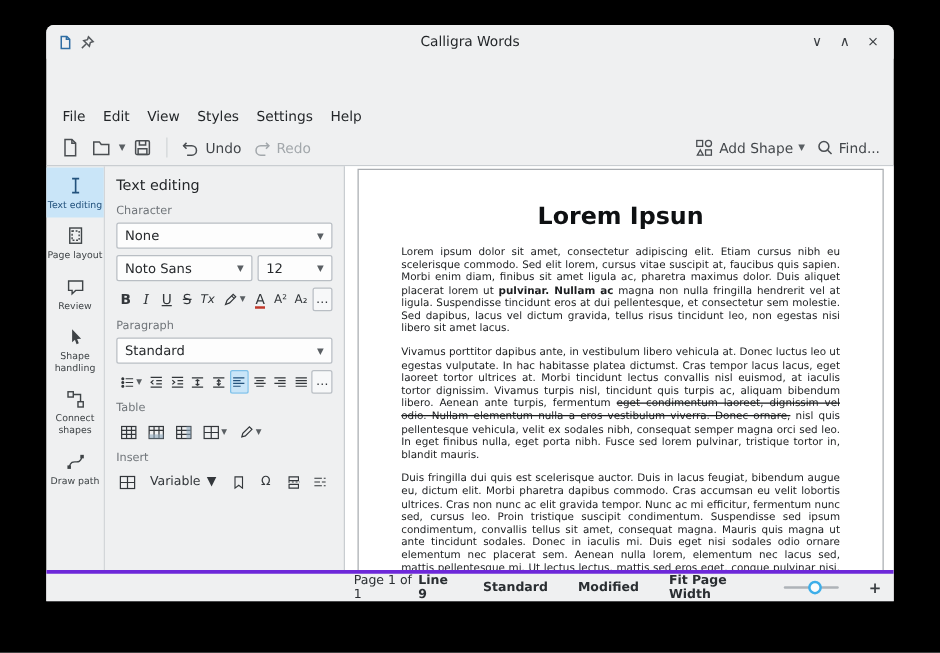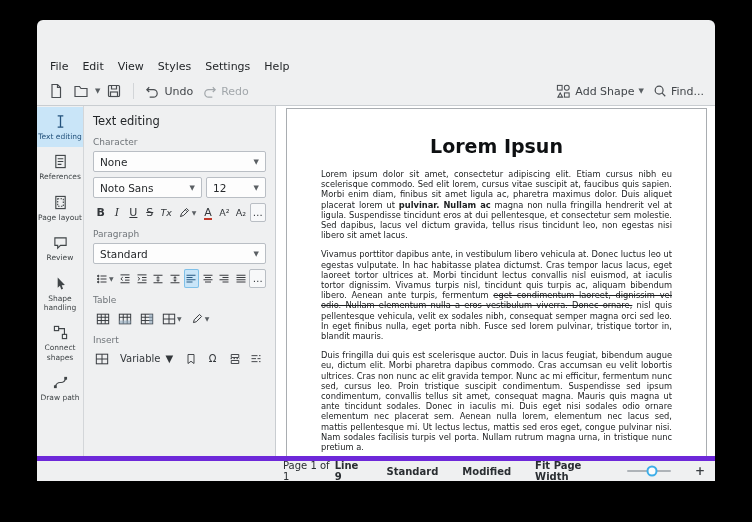--- a/index.html
+++ b/index.html
@@ -70,35 +70,57 @@
   
   .canvas { flex:1; background:#fff; position:relative; overflow:hidden; }
   .page { position:absolute; left:10px; top:2px; width:421px; height:520px;
           background:#fff; border:1px solid #a9adb1; padding:26px 34px 20px; }
   .doc-title { font-size:19px; font-weight:bold; text-align:center; color:#0e1012; margin-bottom:12px; }
   .doc-body p { font-size:8.3px; line-height:1.23; text-align:justify; color:#1b1d1f; margin-bottom:9px; }
   .doc-body .r-bold { font-weight:bold; }
   .doc-body .r-strike { text-decoration:line-through; }
 
   
-  .statusbar { height:25px; flex:0 0 25px; border-top:5px solid #6d28d9; display:flex; align-items:center;
+  .statusbar { height:25px; flex:0 0 25px; border-top:3px solid #6d28d9; display:flex; align-items:center;
                font-size:10px; color:#2a2e32; padding-right:10px; background:#eff0f1; }
   .sb-page { margin-left:246px; }
   .sb-right { margin-left:auto; display:flex; align-items:center; gap:24px;font-weight:bold; }
   .zoom-slider { position:relative; width:54px; height:12px; }
   .zoom-track { position:absolute; left:0; right:0; top:5px; height:2px; background:#aeb3b8; border-radius:1px; }
   .zoom-handle { position:absolute; top:50%; transform:translate(-50%,-50%); width:11px; height:11px;
                  border-radius:50%; background:#fcfcfc; border:2px solid #3daee9; }
   .sb-plus { font-size:12px; color:#3a3e42; }
 </style>
 </head>
 <body>
 
 <div class="window">
 
+  <div class="titlebar">
+    <div class="tb-icons">
+      <span class="ticon">
+        <svg width="12" height="12" viewBox="0 0 16 16" fill="none" stroke="#2f6da3" stroke-width="1.6">
+            <path d="M4 1.5h6L13 4.5v10H4z"></path>
+            <path d="M9.5 1.5v3h3"></path>
+          </svg>
+      </span>
+      <span class="ticon">
+        <svg width="12" height="12" viewBox="0 0 16 16" fill="none" stroke="#55595d" stroke-width="1.6">
+            <path d="M9 2l5 5-3 1-1 4-6-6 4-1z"></path>
+            <path d="M6.5 9.5 2 14"></path>
+          </svg>
+      </span>
+    </div>
+    <div class="tb-title">Calligra Words</div>
+    <div class="tb-controls">
+      <span>∨</span>
+      <span>∧</span>
+      <span>×</span>
+    </div>
+  </div>
 
   <div class="menubar">
     <span class="menu-item">File</span>
     <span class="menu-item">Edit</span>
     <span class="menu-item">View</span>
     <span class="menu-item">Styles</span>
     <span class="menu-item">Settings</span>
     <span class="menu-item">Help</span>
   </div>
 
@@ -158,27 +180,20 @@
   </div>
 
   <div class="main">
 
     <div class="dockstrip">
       <div class="dtab active">
         <svg width="15" height="15" viewBox="0 0 16 16" fill="none" stroke="currentColor" stroke-width="1.4">
             <path d="M5 2h6M8 2v12M5 14h6"></path>
           </svg>
         <span>Text editing</span>
-      </div>
-      <div class="dtab">
-        <svg width="15" height="15" viewBox="0 0 16 16" fill="none" stroke="currentColor" stroke-width="1.2">
-            <rect x="3" y="1.5" width="10" height="13"></rect>
-            <path d="M5 5h6M5 8h6M5 11h4"></path>
-          </svg>
-        <span>References</span>
       </div>
       <div class="dtab">
         <svg width="15" height="15" viewBox="0 0 16 16" fill="none" stroke="currentColor" stroke-width="1.2">
             <rect x="3" y="1.5" width="10" height="13"></rect>
             <rect x="5" y="4" width="6" height="8" stroke-dasharray="1.6 1.4"></rect>
           </svg>
         <span>Page layout</span>
       </div>
       <div class="dtab">
         <svg width="15" height="15" viewBox="0 0 16 16" fill="none" stroke="currentColor" stroke-width="1.2">

